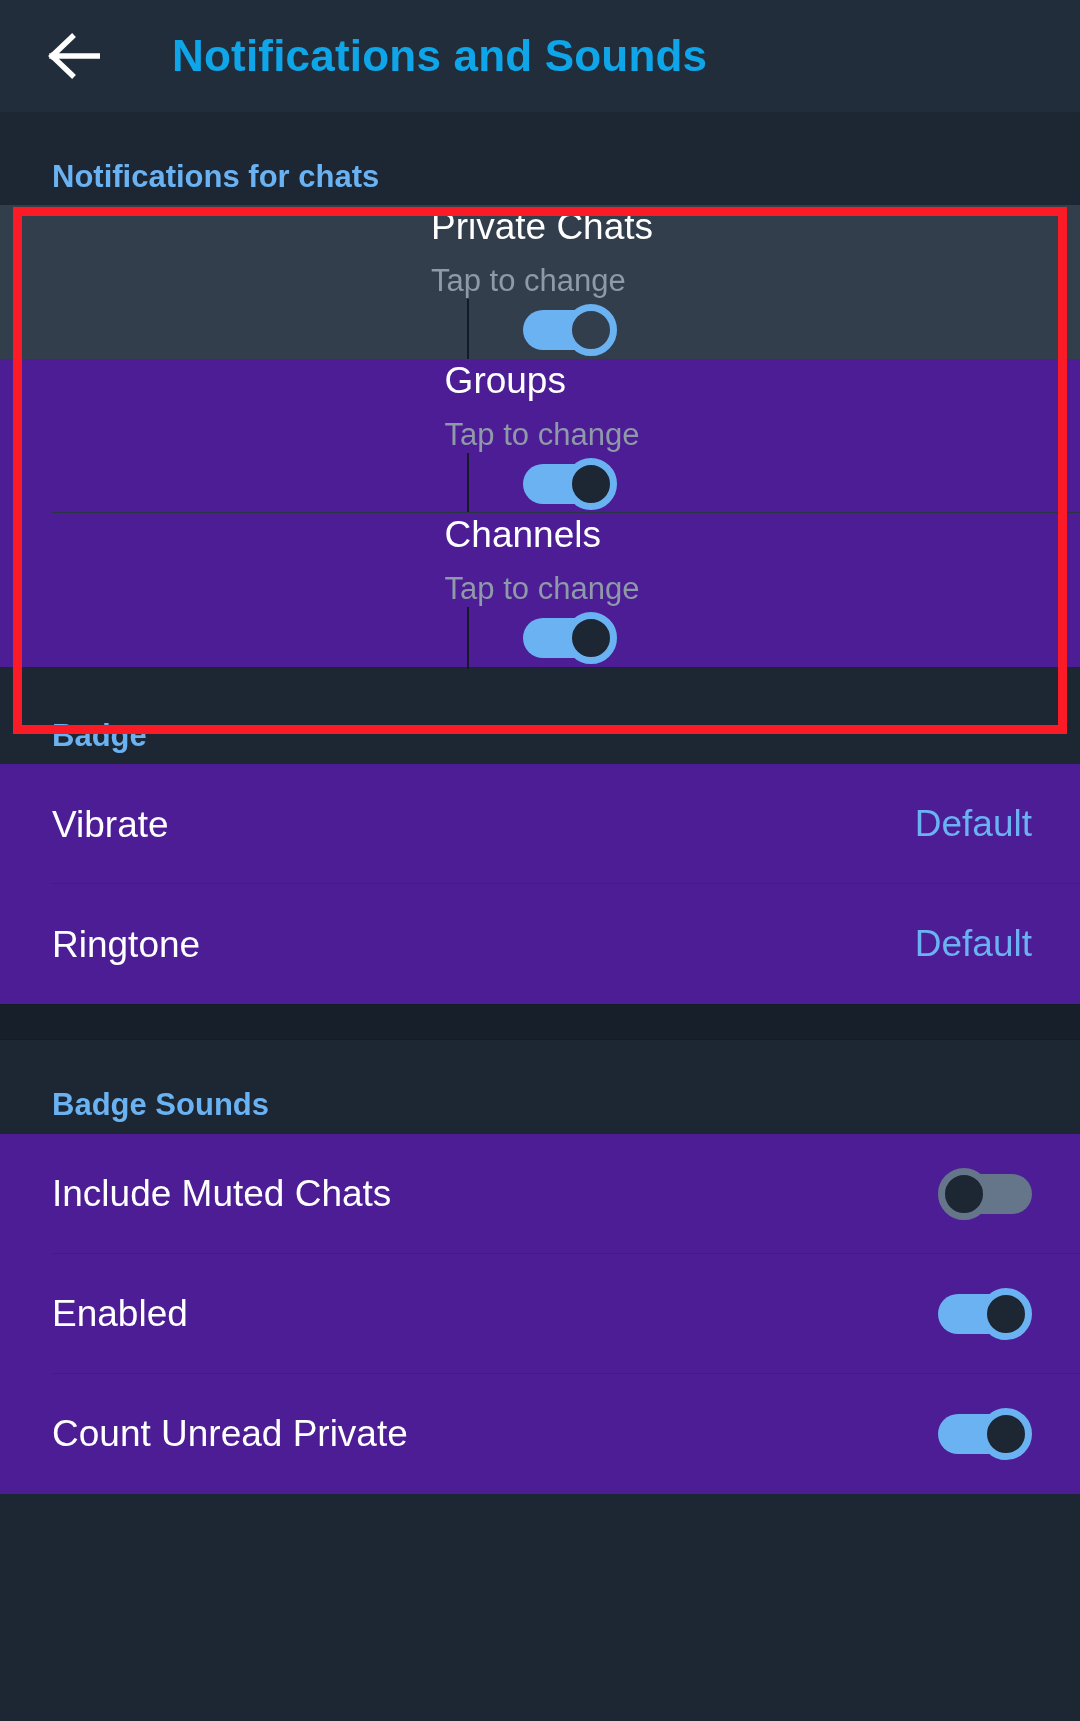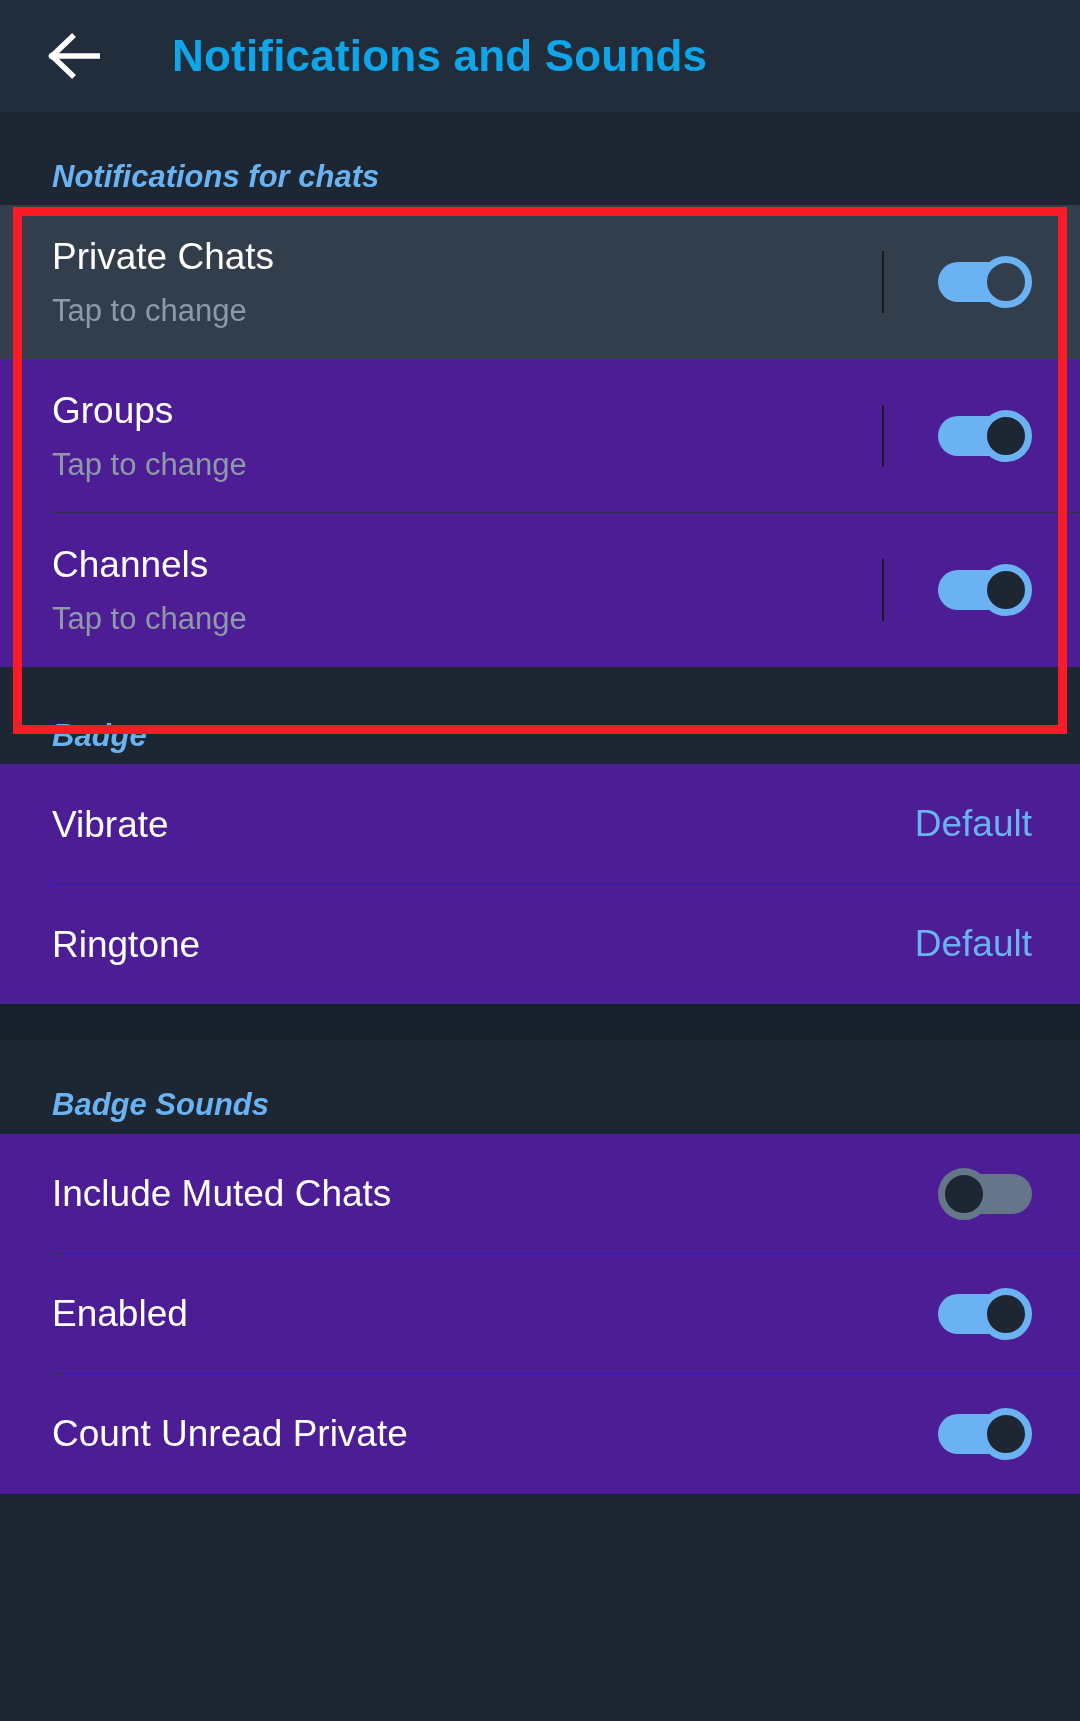--- a/index.html
+++ b/index.html
@@ -48,42 +48,41 @@
   .content {
     background: #1d2733;
   }
 
   .section-header {
     color: #6ab2f2;
     font-size: 31px;
     font-weight: bold;
     padding: 46px 0 10px 52px;
     line-height: 1.2;
-    font-style: italic;
   }
   .section-header.calls { padding-top: 50px; }
 
   .section-gap {
     height: 34px;
     background: #161f2a;
     border-top: 1px solid #141c26;
     border-bottom: 1px solid #141c26;
   }
 
   
   .row {
     position: relative;
     display: flex;
     align-items: center;
     box-sizing: border-box;
     padding: 0 48px 0 52px;
     background: #4c1d95;
     cursor: pointer;
   }
-  .row.two-line { height: 154px; }
+  .row.two-line { height: 154px; flex-direction: column; }
   .row.one-line { height: 120px; }
   .row.highlighted { background: #333e4d; }
 
   .row-texts {
     display: flex;
     flex-direction: column;
     justify-content: center;
     flex: 1 1 auto;
     min-width: 0;
   }

